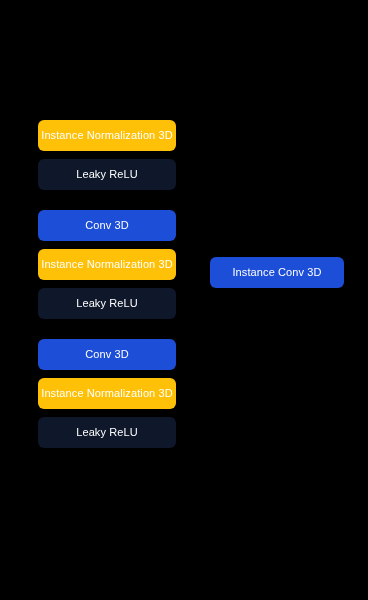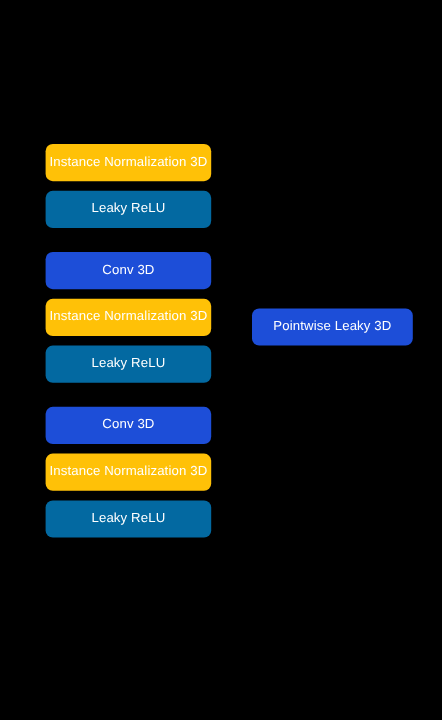--- a/index.html
+++ b/index.html
@@ -67,21 +67,21 @@
     width: 134px;
   }
   .right-branch .node {
     position: relative;
     width: 134px;
     height: 31px;
   }
 
   
   .c-norm  { background: #FFC107; }
-  .c-act   { background: #0369a1; }
+  .c-act   { background: #0f172a; }
   .c-conv  { background: #1d4ed8; }
 </style>
 </head>
 <body>
 
 <div id="diagram-canvas">
 
   <div class="left-col">
 
     <div class="node c-norm">Instance Normalization 3D</div>
@@ -99,16 +99,16 @@
     <div class="gap-large"></div>
 
     <div class="node c-conv">Conv 3D</div>
     <div class="gap-small"></div>
     <div class="node c-norm">Instance Normalization 3D</div>
     <div class="gap-small"></div>
     <div class="node c-act">Leaky ReLU</div>
   </div>
 
   <div class="right-branch">
-    <div class="node c-conv">Pointwise Leaky 3D</div>
+    <div class="node c-conv">Instance Conv 3D</div>
   </div>
 
 </div>
 
 </body></html>

